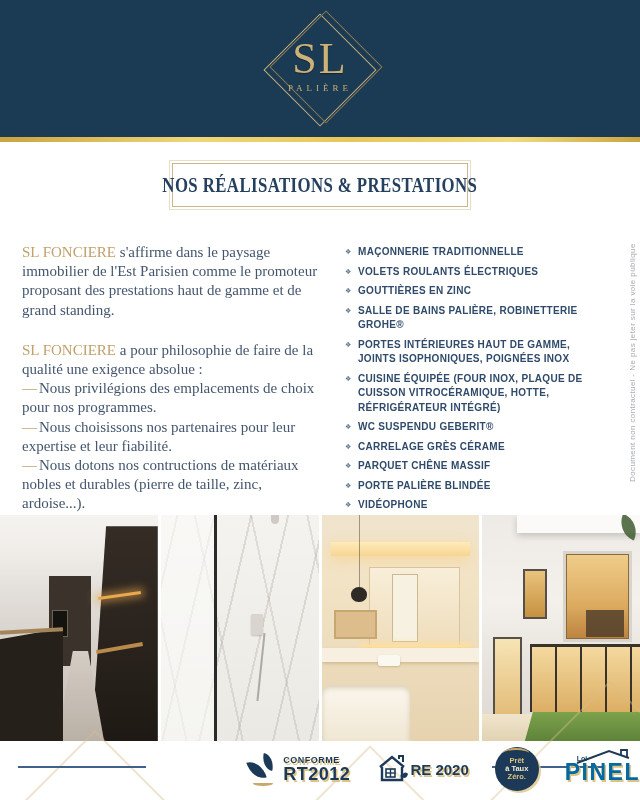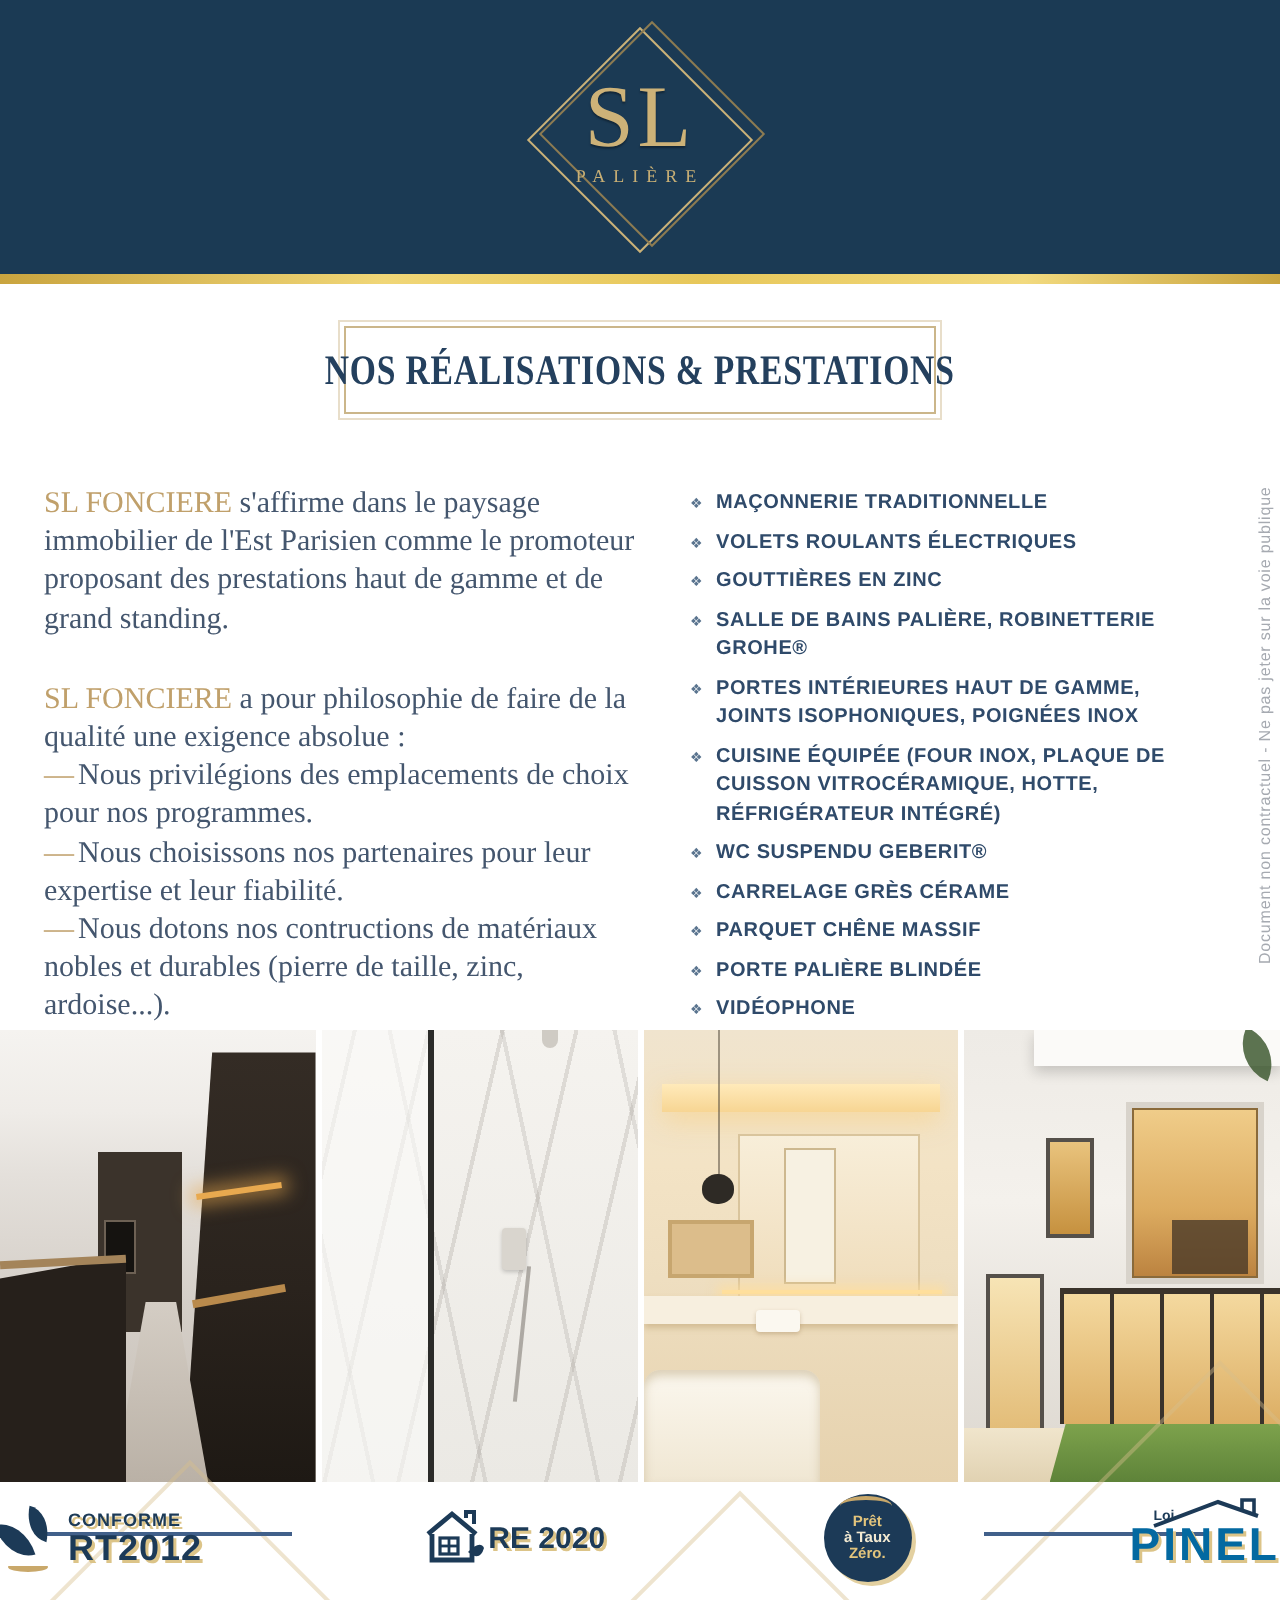--- a/index.html
+++ b/index.html
@@ -107,21 +107,21 @@
 
   
   .deco-dia { position:absolute; border:2px solid rgba(214,190,140,.42); transform:rotate(45deg); z-index:1; }
   .deco1 { width:240px; height:240px; left:250px; top:795px; }
   .deco2 { width:260px; height:260px; left:480px; top:734px; }
   .deco3 { width:150px; height:150px; left:20px; top:761px; }
   .foot-line { position:absolute; top:766px; height:2px; background:#41608a; z-index:2; }
   .fl-left { left:18px; width:128px; }
   .fl-right { left:492px; width:114px; }
   .footer-logos { position:absolute; top:740px; left:0; width:100%; height:58px;
-    display:flex; align-items:center; justify-content:space-between; gap:26px; z-index:3;
+    display:flex; align-items:center; justify-content:flex-end; gap:26px; z-index:3;
     font-family:"Liberation Sans",sans-serif; }
   .lg { display:flex; align-items:center; }
   .gold-sh { text-shadow:1.5px 1.5px 0 #dcc488; }
   
   .rt-leaves { position:relative; width:30px; height:34px; margin-right:4px; }
   .rt-leaf { position:absolute; background:#1c3a57; border-radius:0 100% 0 100%; }
   .rt-l1 { width:15px; height:20px; left:0; top:8px; transform:rotate(-18deg); }
   .rt-l2 { width:12px; height:16px; left:13px; top:2px; transform:rotate(12deg); }
   .rt-base { position:absolute; left:4px; bottom:0; width:20px; height:5px; border-bottom:3px solid #c9a86a; border-radius:50%; }
   .rt-text { display:flex; flex-direction:column; line-height:1; }

